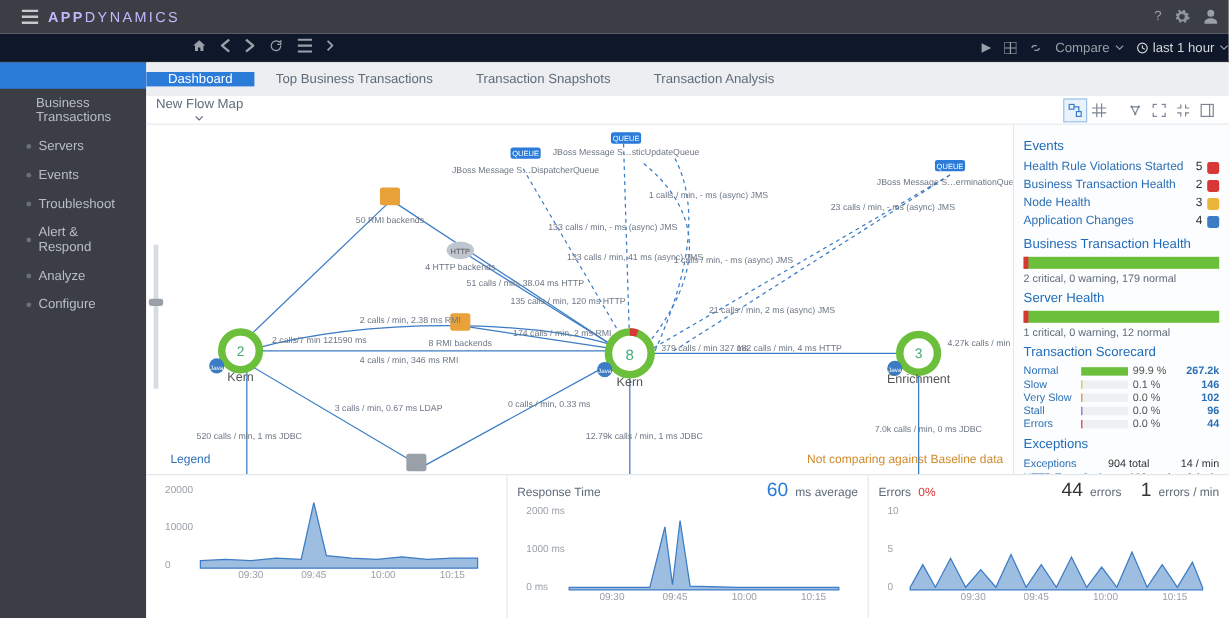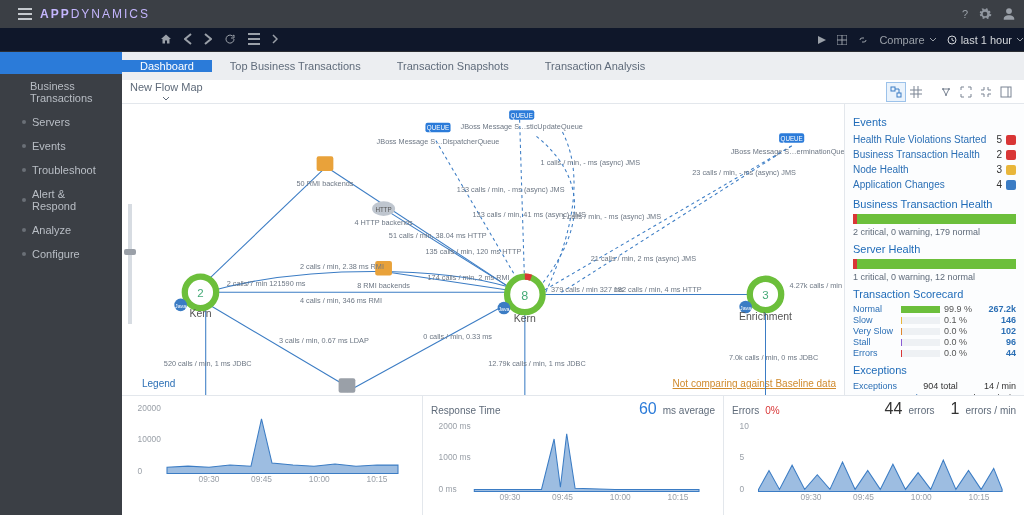--- a/index.html
+++ b/index.html
@@ -41,21 +41,21 @@
   .node-circle { fill: #fff; stroke-width: 6; }
   .node-green { stroke: #6cbf3b; }
   .node-text { font-size: 10px; fill: #555; }
   .tiny-text { font-size: 7px; fill: #6d7784; }
   .edge { stroke: #3b7cc4; stroke-width: 1; fill: none; }
   .edge-dash { stroke-dasharray: 3 3; }
   .badge-jms { fill: #2b7bd9; }
   .slider-track { position: absolute; left: 6px; top: 100px; width: 4px; height: 120px; background: #d7dce2; }
   .slider-thumb { position: absolute; left: 2px; top: 145px; width: 12px; height: 6px; background: #9aa0a8; border-radius: 2px; }
   .legend-link { position: absolute; left: 20px; bottom: 6px; color: #2b6fb5; font-size: 10px; cursor: pointer; }
-  .baseline-note { position: absolute; right: 8px; bottom: 6px; color: #d08a2c; font-size: 10px; text-decoration: underline; }
+  .baseline-note { position: absolute; right: 8px; bottom: 6px; color: #d08a2c; font-size: 10px; }
   
   .events { width: 180px; background: #fcfdfe; border-left: 1px solid #e3e7ec; padding: 6px 8px; font-size: 10px; overflow: hidden; }
   .panel-h { font-size: 11px; color: #1f6bb8; margin: 6px 0 4px; }
   .event-row { display: flex; justify-content: space-between; align-items: flex-end; padding: 2px 0; color: #2b6fb5; cursor: pointer; }
   .event-row .ct { display: flex; align-items: center; gap: 4px; color: #333; }
   .sev { width: 10px; height: 10px; display: inline-block; border-radius: 2px; }
   .sev-red { background: #d93636; }
   .sev-blue { background: #3b7cc4; }
   .sev-yel { background: #e9b63a; }
   .healthbar { height: 10px; background: #6cbf3b; position: relative; margin: 3px 0; }

